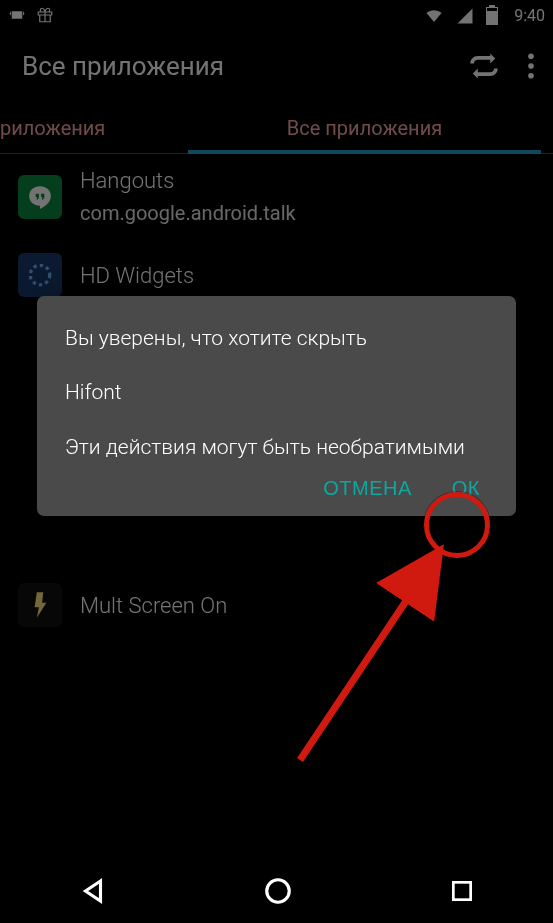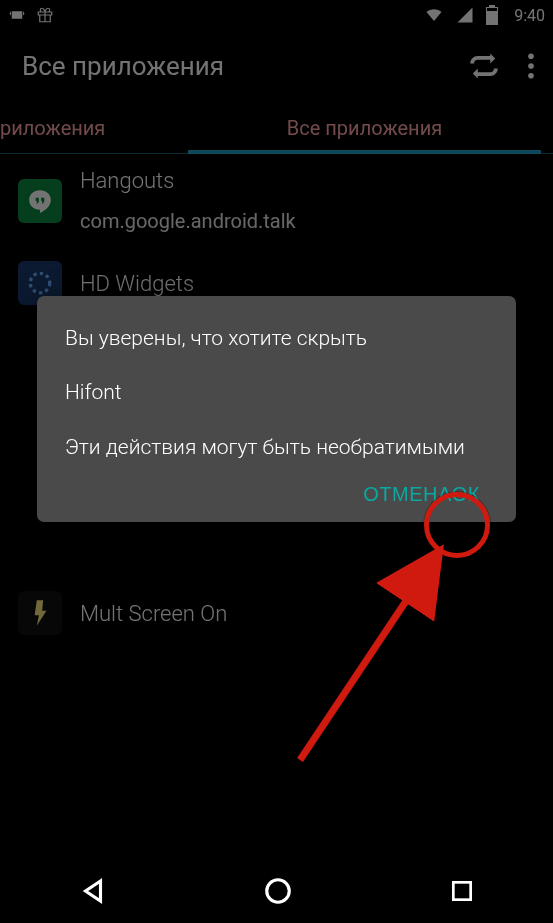--- a/index.html
+++ b/index.html
@@ -16,21 +16,21 @@
     height: 30px;
     background: #000;
     color: #fff;
     display: flex;
     align-items: center;
     padding: 0 8px;
     font-size: 16px;
   }
   .statusbar .left-icons { display: flex; gap: 10px; }
   .statusbar .spacer { flex: 1; }
-  .statusbar .right-icons { display: flex; align-items: center; gap: 12px; }
+  .statusbar .right-icons { display: flex; align-items: flex-end; gap: 12px; }
   .statusbar svg { fill: #fff; }
   .time { margin-left: 4px; font-weight: 400; }
   
   .appbar {
     height: 72px;
     display: flex;
     align-items: center;
     padding: 0 18px 0 22px;
     color: #fff;
   }
@@ -69,21 +69,21 @@
     gap: 18px;
   }
   .app-icon {
     width: 44px; height: 44px;
     border-radius: 6px;
     display: flex;
     align-items: center;
     justify-content: center;
     flex-shrink: 0;
   }
-  .app-text { display: flex; flex-direction: column; gap: 16px; }
+  .app-text { display: flex; flex-direction: column; gap: 8px; }
   .app-name { color: #fff; font-size: 22px; font-weight: 300; }
   .app-pkg  { color: #e5e5e5; font-size: 20px; font-weight: 400; }
   
   .navbar {
     position: absolute;
     left:0; right:0; bottom:0;
     height: 64px;
     background: #000;
     display: flex;
     align-items: center;
@@ -105,21 +105,22 @@
     color: #fff;
     border-radius: 7px;
     box-shadow: 0 8px 30px rgba(0,0,0,0.6);
     padding: 28px 28px 16px 28px;
   }
   .dialog p { font-size: 21px; line-height: 1.35; font-weight: 300; }
   .dialog .gap { height: 26px; }
   .dialog-actions {
     display: flex;
     justify-content: flex-end;
-    margin-top: 22px;
+    gap: 40px;
+    margin-top: 16px;
     padding-right: 8px;
     align-items: center;
   }
   .dlg-btn {
     background: transparent;
     border: none;
     color: #0aa8a0;
     font-size: 20px;
     font-weight: 500;
     cursor: pointer;

